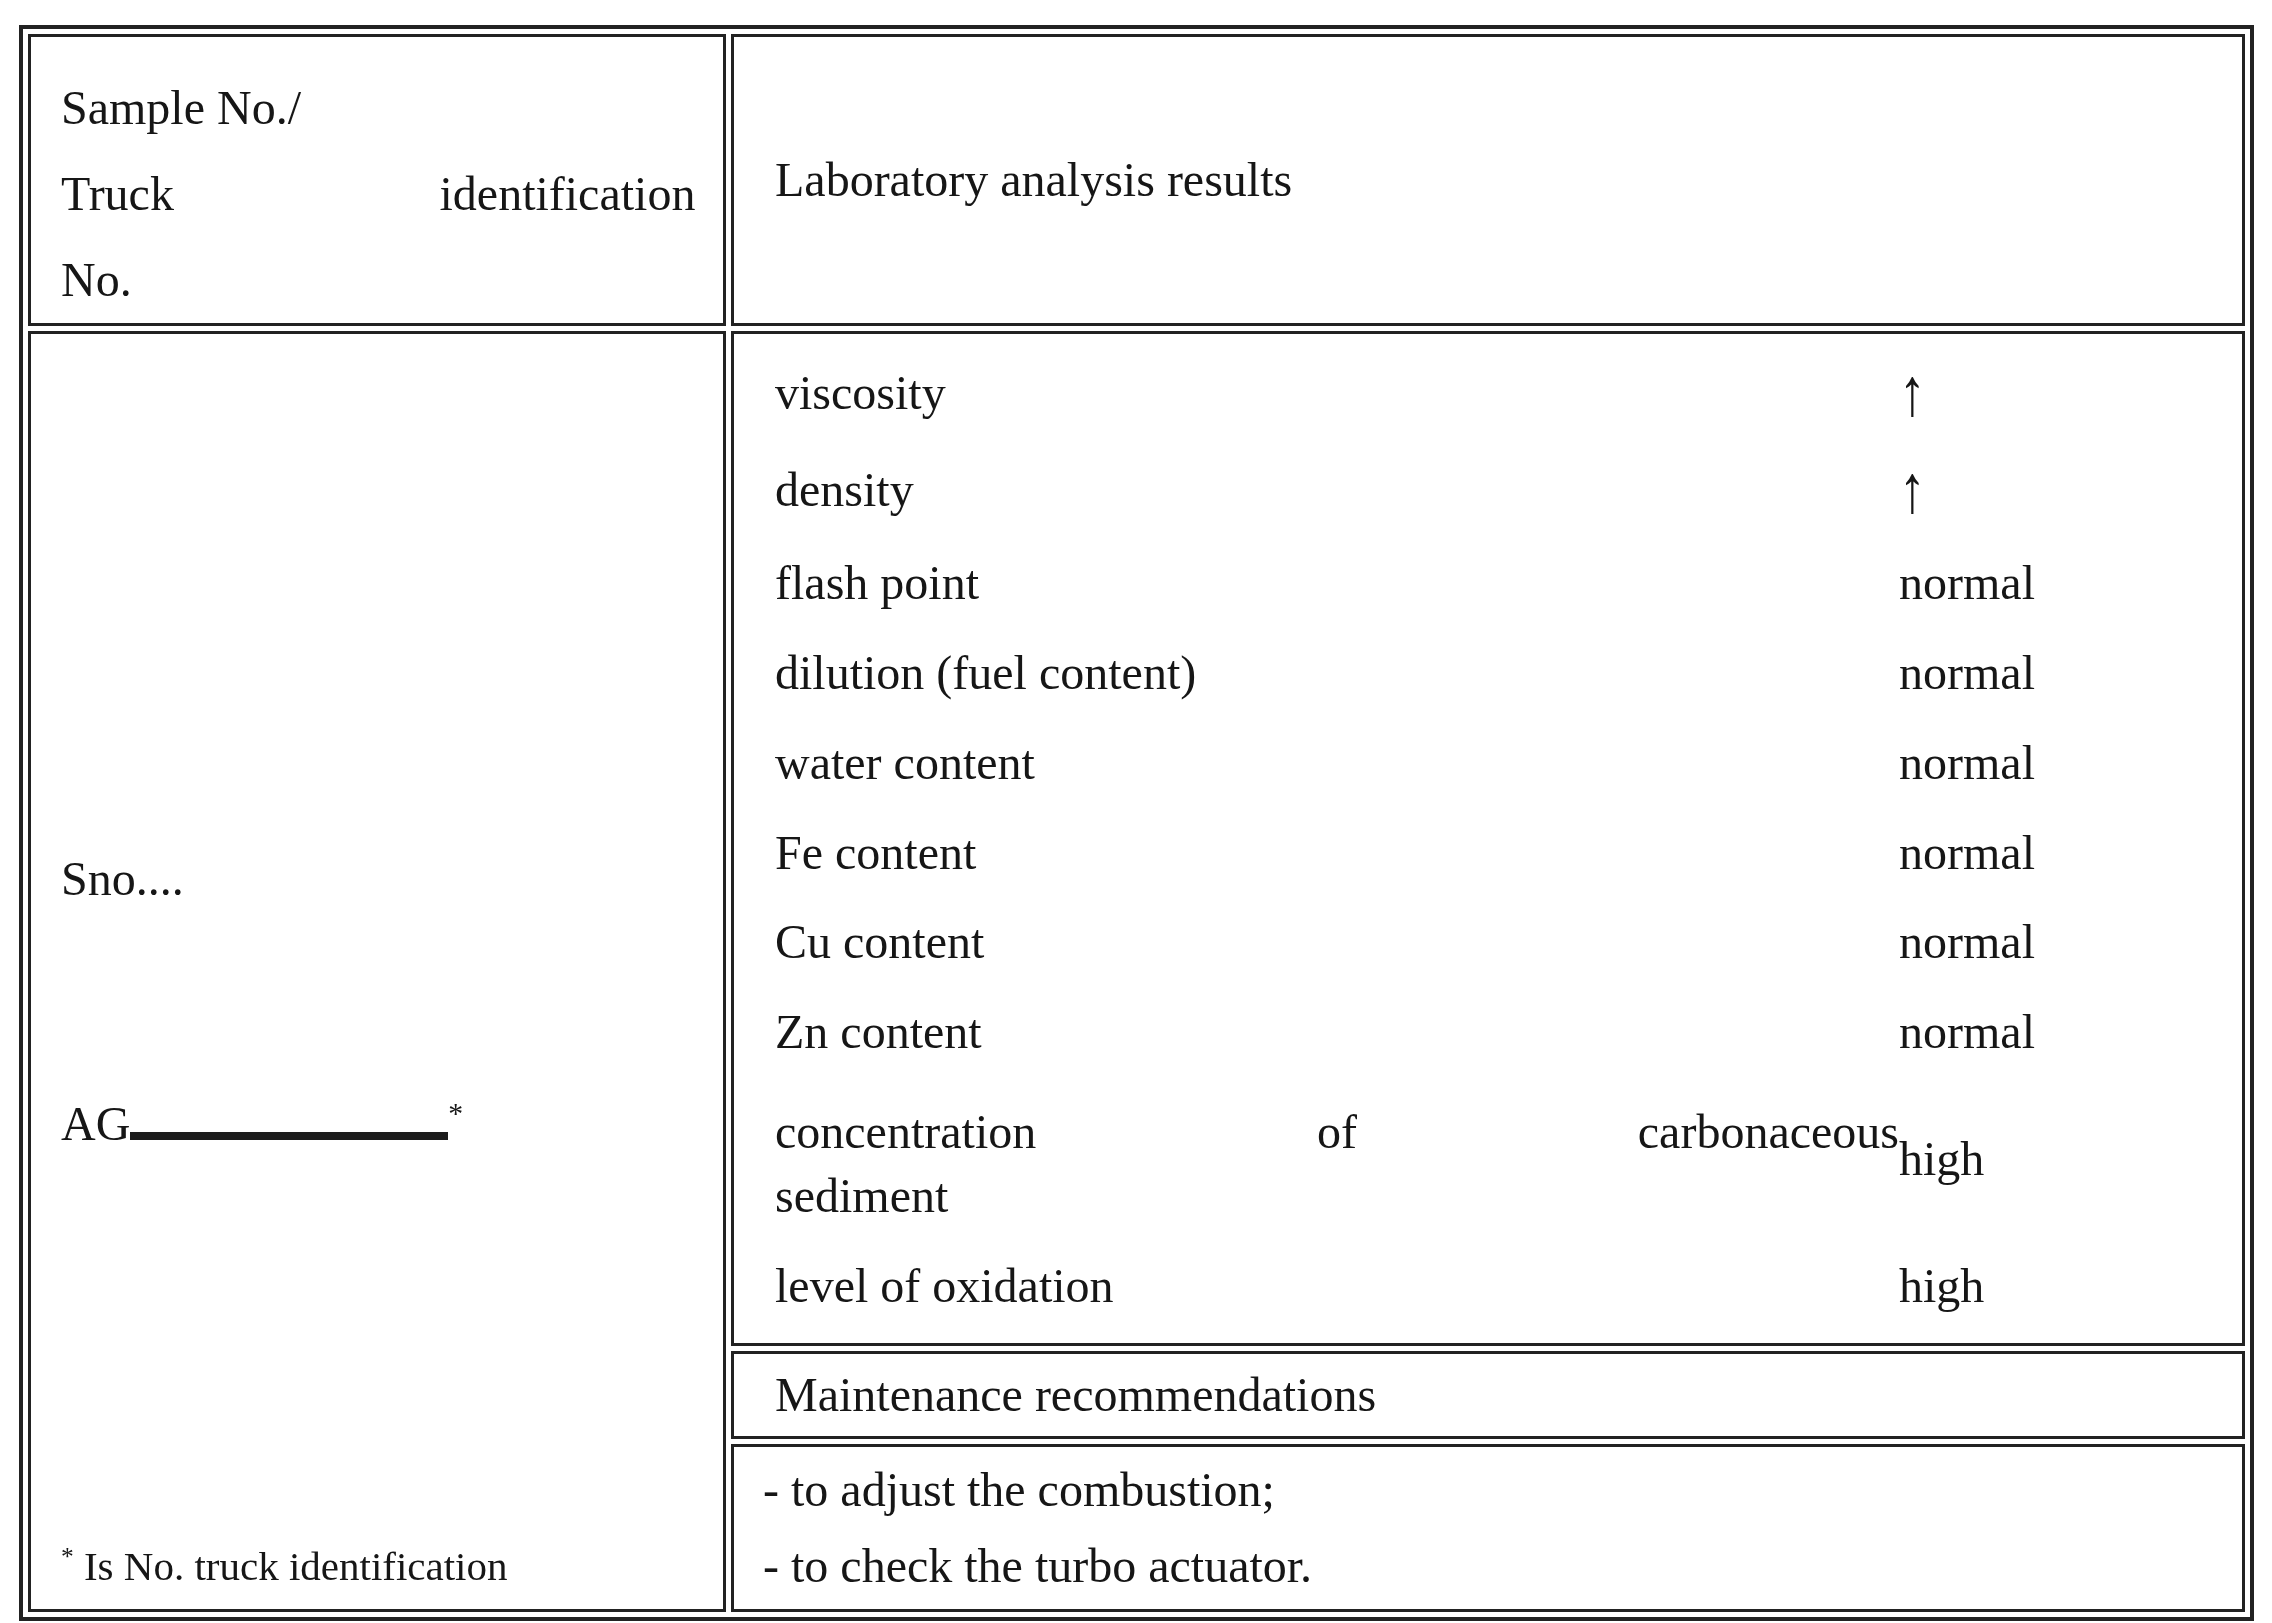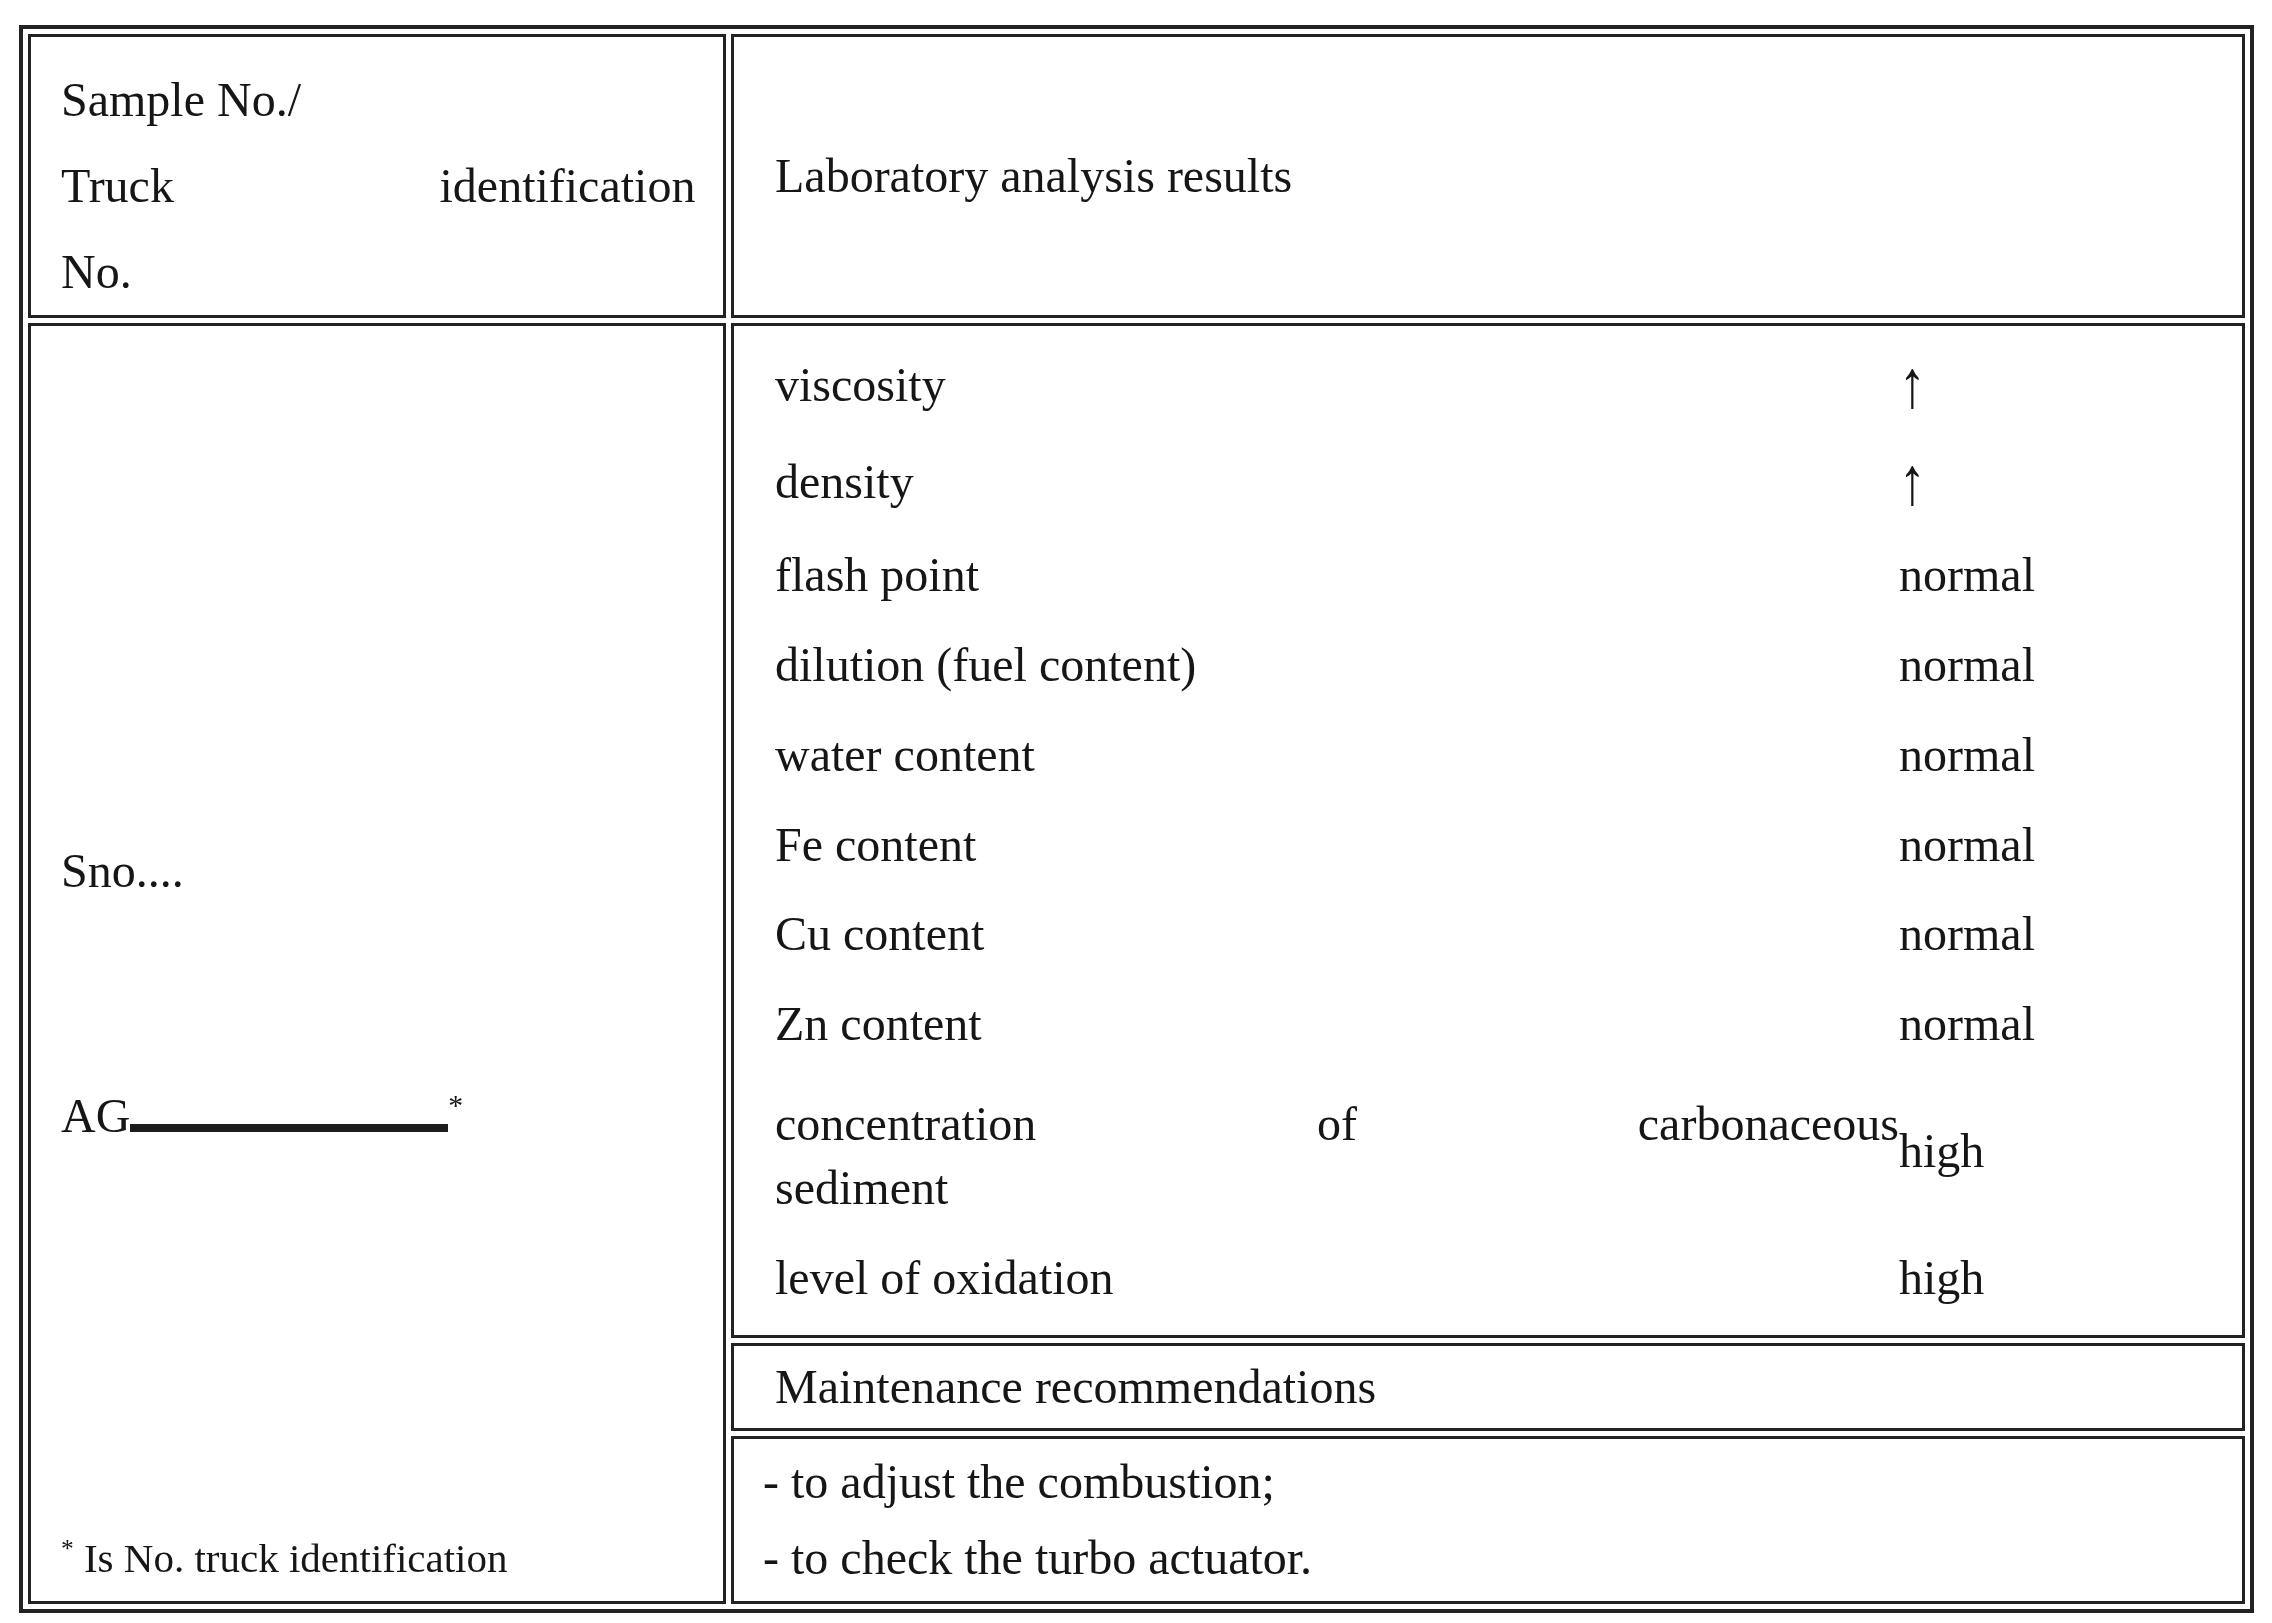--- a/index.html
+++ b/index.html
@@ -39,20 +39,21 @@
     overflow: hidden;
   }
   tr.r1 { height: 257px; }
   tr.r2 { height: 1015px; }
   tr.r3 { height: 88px; }
   tr.r4 { height: 168px; }
 
   
   .hdr-sample {
     padding: 20px 27.6px 0 30px;
+    margin-top: 8px;
   }
   .hdr-sample .line { display: block; line-height: 86px; }
   .hdr-sample .spread {
     display: flex;
     justify-content: space-between;
     line-height: 86px;
   }
   
   .hdr-results {
     height: 100%;

